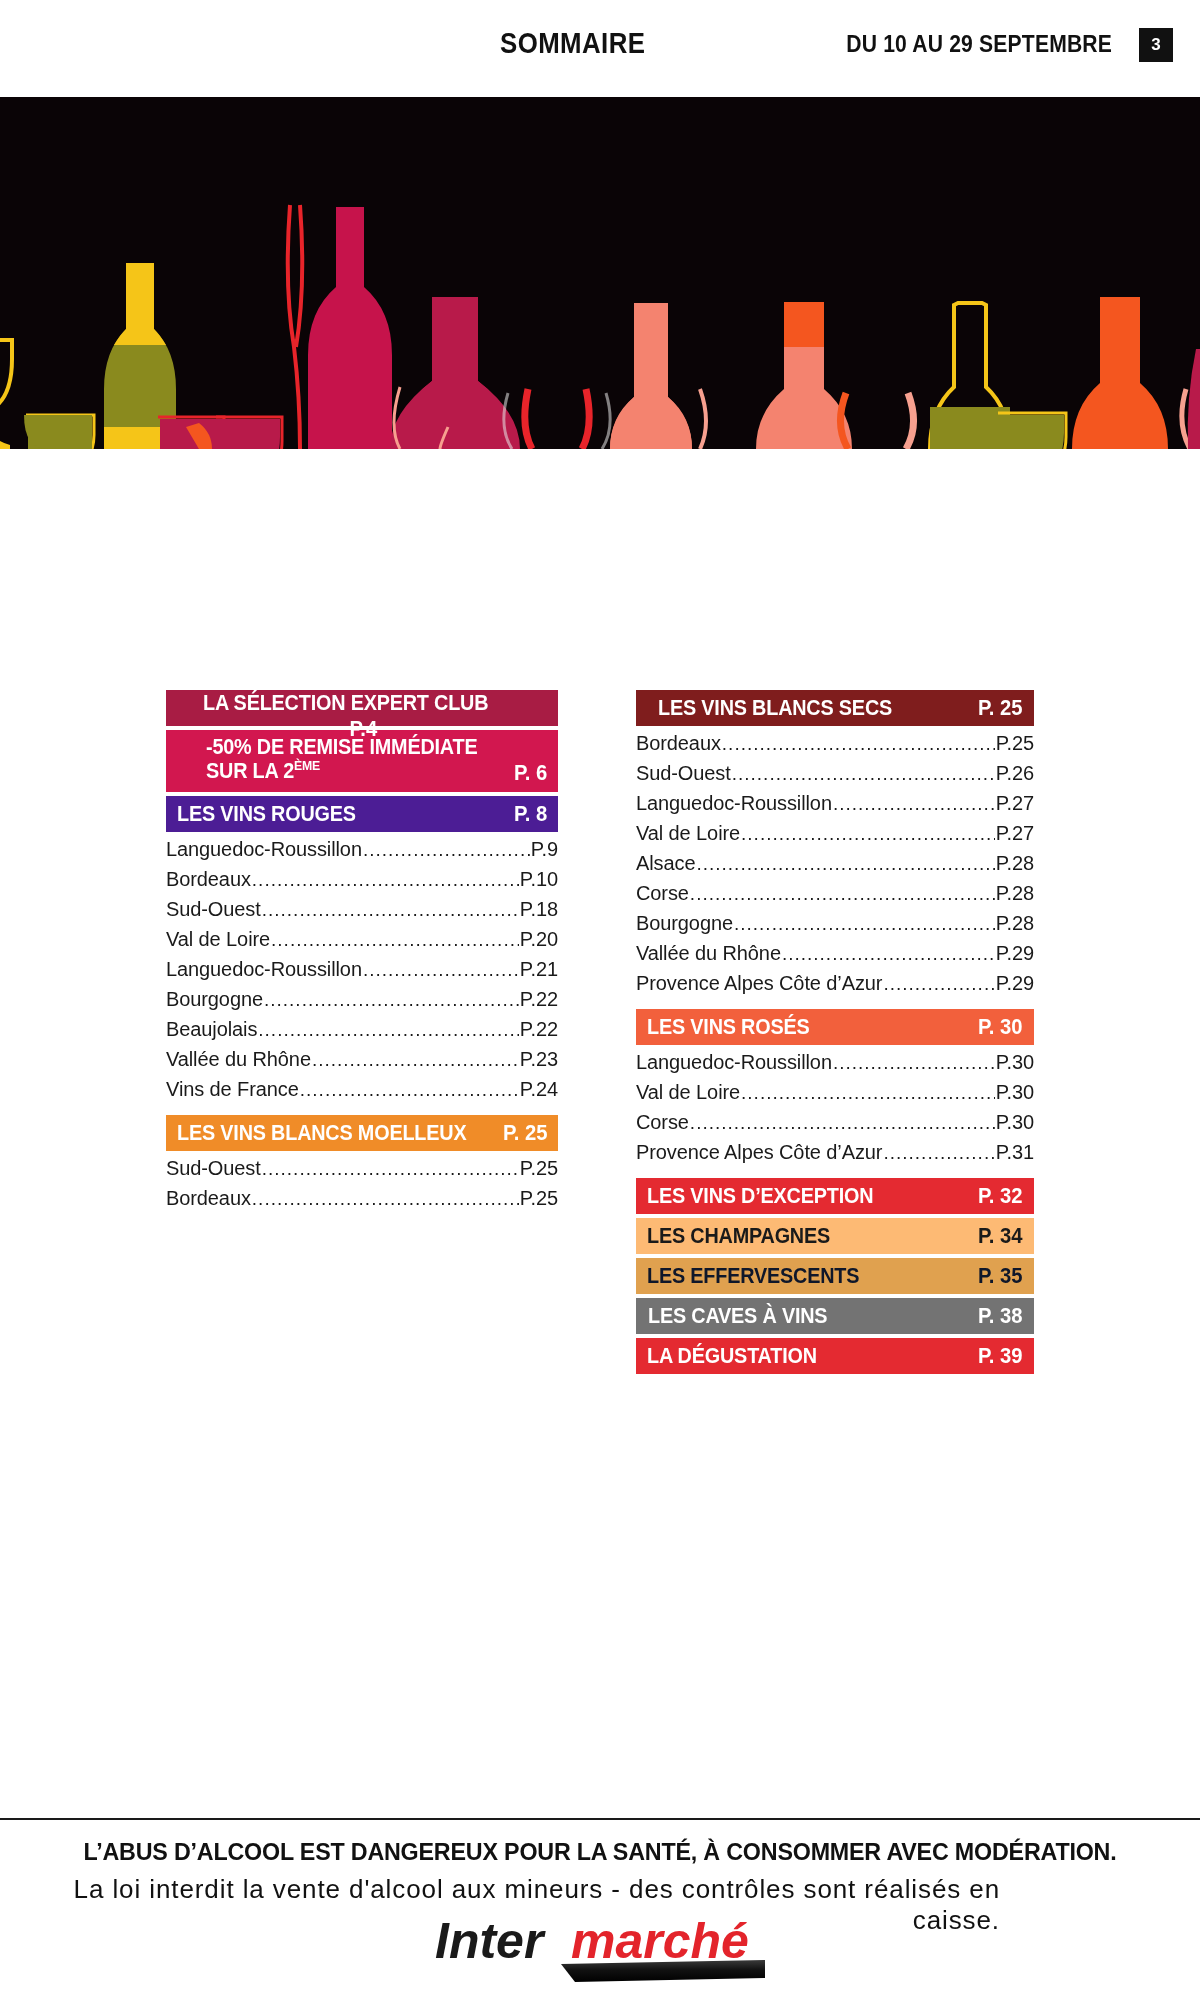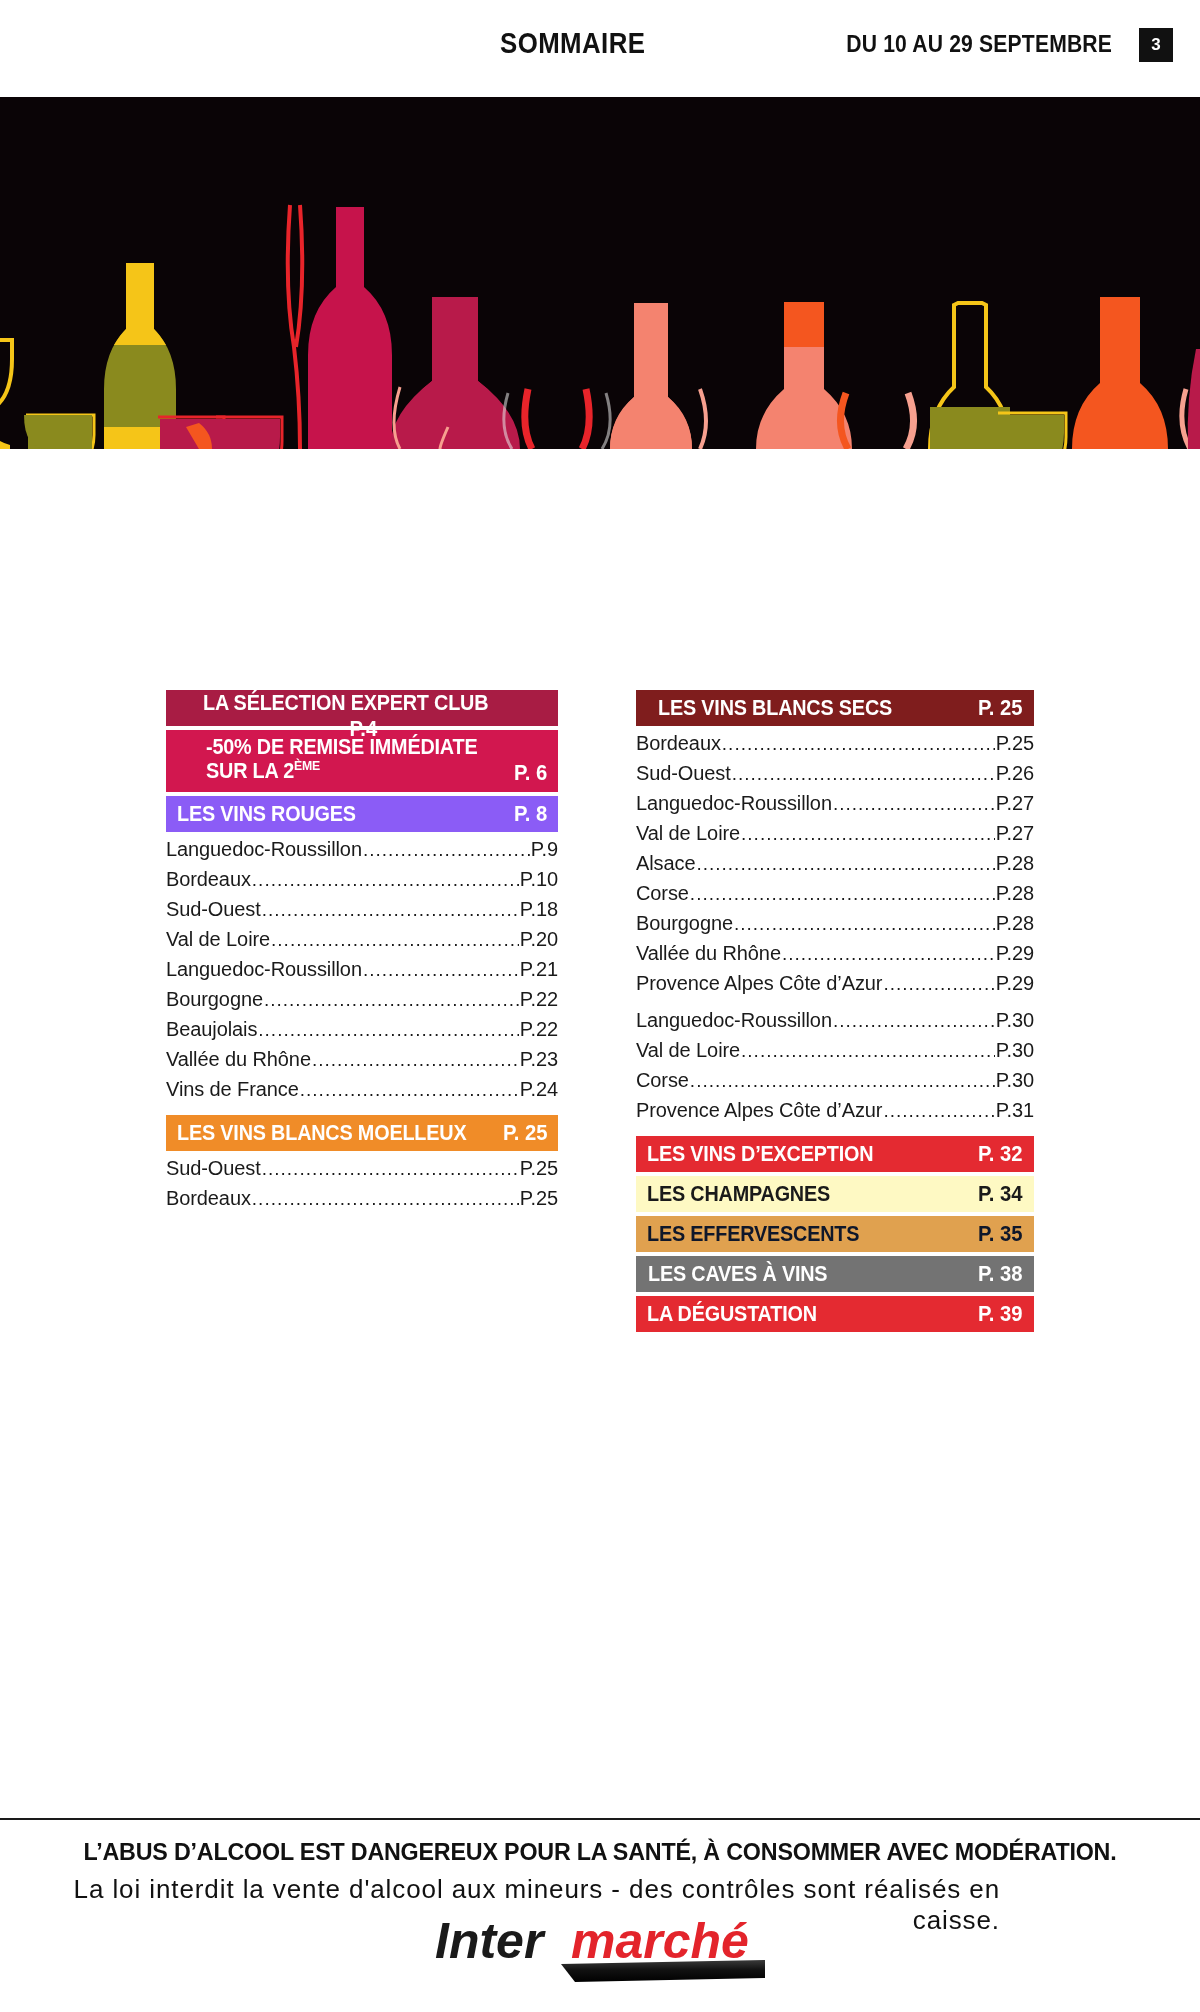--- a/index.html
+++ b/index.html
@@ -258,21 +258,21 @@
 <div class="toc">
   <div class="col col-left">
       <div class="band" style="background: rgb(168, 28, 68); flex-direction: column;">
         <div class="band-label">LA SÉLECTION EXPERT CLUB</div>
         <div class="band-page">P.4</div>
       </div>
       <div class="band two-line" style="background: rgb(210, 23, 79); padding-left: 40px;">
         <div class="band-label"><div>-50% DE REMISE IMMÉDIATE</div><div><span>SUR LA 2</span><sup>ÈME</sup></div></div>
         <div class="band-page">P. 6</div>
       </div>
-      <div class="band" style="background: #8b5cf6; gap: 36px;">
+      <div class="band" style="background: #4c1d95; gap: 36px;">
         <div class="band-label">LES VINS ROUGES</div>
         <div class="band-page">P. 8</div>
       </div>
       <div class="entries">
         <div class="entry">
           <span class="entry-name">Languedoc-Roussillon</span>
           <span class="dots">................................................................................</span>
           <span class="entry-page">P.9</span>
         </div>
         <div class="entry">
@@ -378,20 +378,24 @@
           <span class="entry-name">Vallée du Rhône</span>
           <span class="dots">................................................................................</span>
           <span class="entry-page">P.29</span>
         </div>
         <div class="entry">
           <span class="entry-name">Provence Alpes Côte d’Azur</span>
           <span class="dots">................................................................................</span>
           <span class="entry-page">P.29</span>
         </div>
       </div>
+      <div class="band" style="background: rgb(242, 96, 60);">
+        <div class="band-label">LES VINS ROSÉS</div>
+        <div class="band-page">P. 30</div>
+      </div>
       <div class="entries">
         <div class="entry">
           <span class="entry-name">Languedoc-Roussillon</span>
           <span class="dots">................................................................................</span>
           <span class="entry-page">P.30</span>
         </div>
         <div class="entry">
           <span class="entry-name">Val de Loire</span>
           <span class="dots">................................................................................</span>
           <span class="entry-page">P.30</span>
@@ -404,21 +408,21 @@
         <div class="entry">
           <span class="entry-name">Provence Alpes Côte d’Azur</span>
           <span class="dots">................................................................................</span>
           <span class="entry-page">P.31</span>
         </div>
       </div>
       <div class="band" style="background: rgb(228, 42, 49);">
         <div class="band-label">LES VINS D’EXCEPTION</div>
         <div class="band-page">P. 32</div>
       </div>
-      <div class="band" style="background: #fef9c3; color: rgb(26, 26, 26);">
+      <div class="band" style="background: #fdba74; color: rgb(26, 26, 26);">
         <div class="band-label">LES CHAMPAGNES</div>
         <div class="band-page">P. 34</div>
       </div>
       <div class="band" style="background: rgb(224, 161, 79); color: #0f172a;">
         <div class="band-label">LES EFFERVESCENTS</div>
         <div class="band-page">P. 35</div>
       </div>
       <div class="band" style="background: #737373; padding-left: 12px;">
         <div class="band-label">LES CAVES À VINS</div>
         <div class="band-page">P. 38</div>

